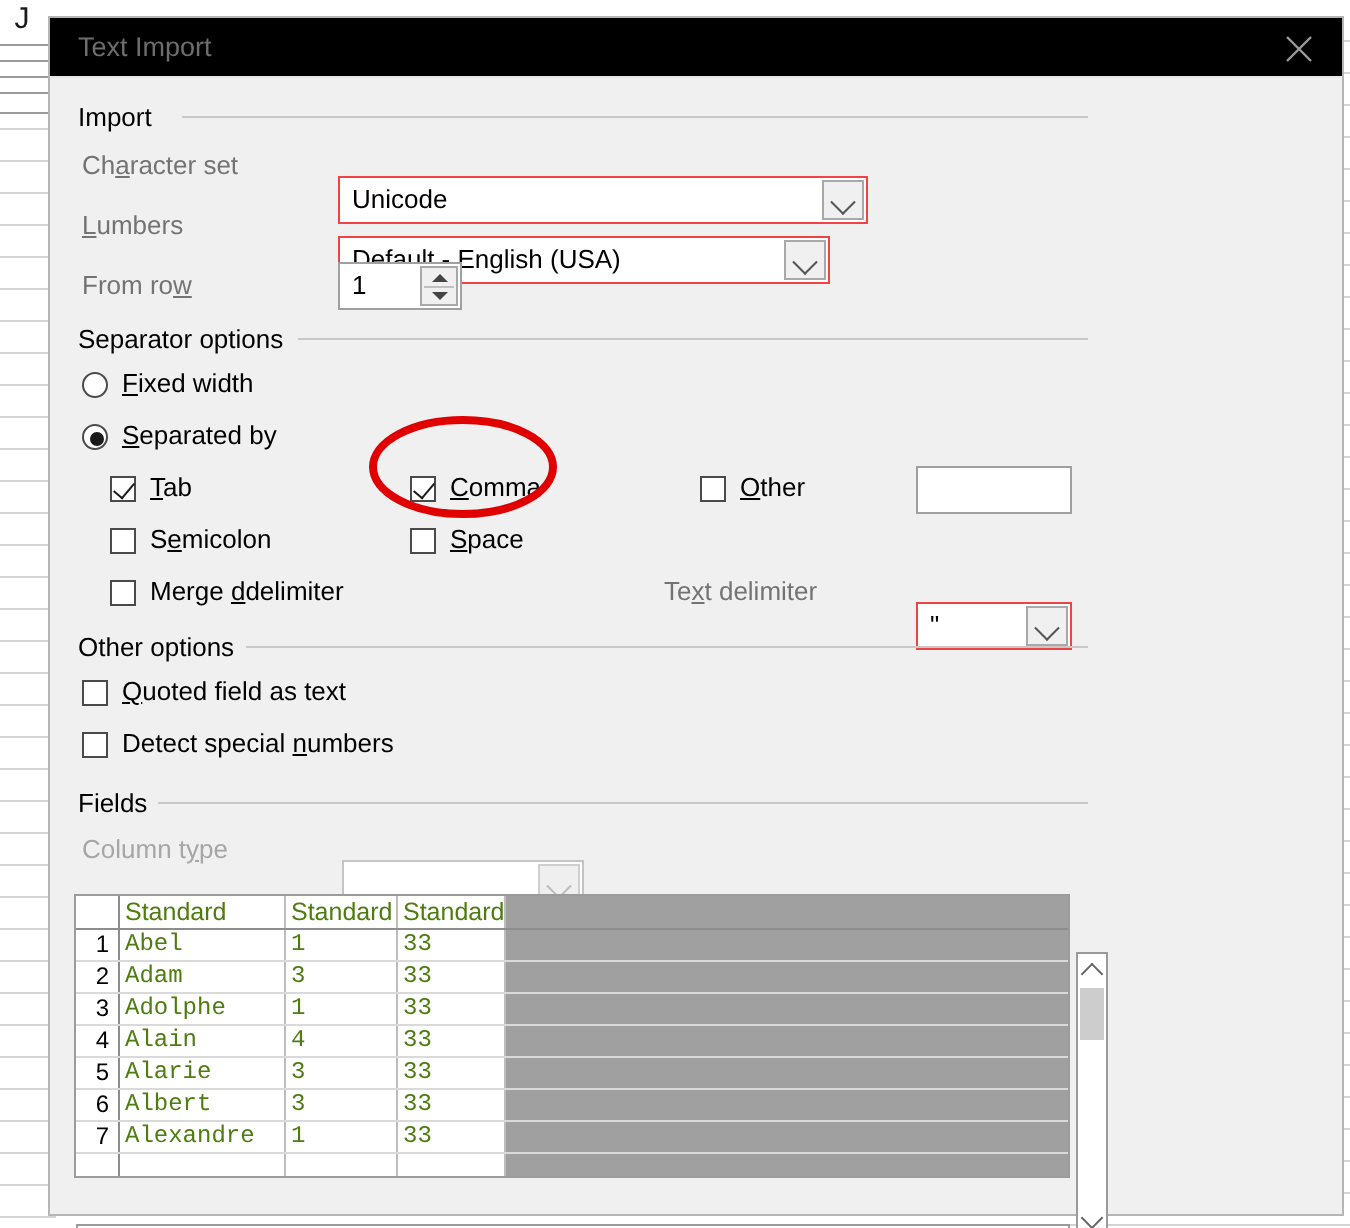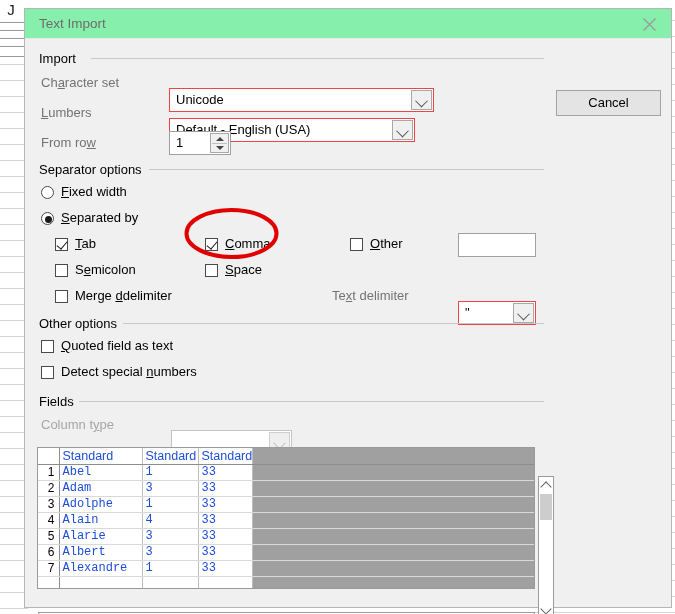--- a/index.html
+++ b/index.html
@@ -36,21 +36,21 @@
   
   #dialog {
     position:absolute; left:24px; top:8px;
     width:648px; height:600px;
     background:#f0f0f0;
     border:1px solid #b5b5b5;
     box-shadow:0 0 0 0 rgba(0,0,0,0);
   }
   #titlebar {
     position:absolute; left:0; top:0; width:100%; height:30px;
-    background:#86efac;
+    background:#000000;
     border-bottom:1px solid #e8e8e8;
   }
   #title-text {
     position:absolute; left:14px; top:7px;
     font-size:13.5px; color:#6d6d6d;
   }
   #close-btn {
     position:absolute; right:0px; top:0px; width:42px; height:29px;
     cursor:default;
   }
@@ -170,21 +170,21 @@
     position:absolute; left:12px; top:408px;
     width:498px; height:142px;
     background:#ffffff; border:1px solid #9b9b9b;
     overflow:hidden;
   }
   #preview table { border-collapse:collapse; table-layout:fixed; width:100%; }
   #preview th, #preview td {
     font-family:"Liberation Mono", monospace;
     font-size:12px; height:16px; padding:0 0 0 3px;
     border-right:1px solid #bdbdbd; border-bottom:1px solid #dadada;
-    text-align:left; font-weight:400; color:#1d4ed8;
+    text-align:left; font-weight:400; color:#4d7c0f;
     overflow:hidden; white-space:nowrap;
   }
   #preview th {
     background:#ffffff; border-bottom:1px solid #8d8d8d;
     font-family:"Liberation Sans", sans-serif; font-size:12.5px;
   }
   #preview .rn {
     font-family:"Liberation Sans", sans-serif;
     text-align:right; padding:0 4px 0 0; color:#000;
     border-right:1px solid #8d8d8d; background:#ffffff;
@@ -516,20 +516,19 @@
       <div class="thumb"></div>
       <div class="arrow dn"></div>
     </div>
 
     <div id="hscroll">
       <div class="arrow lf"></div>
 
       <div class="arrow rt"></div>
     </div>
 
-    <div class="dlgbtn" style="left:531px; top:51px;">Cancel</div>
 
   </div>
 </div>
 
 <svg id="annotation" viewBox="0 0 95 51">
   <ellipse cx="47.5" cy="25.5" rx="45" ry="23.5" fill="none" stroke="#e00000" stroke-width="4"></ellipse>
 </svg>
 
 </body></html>

